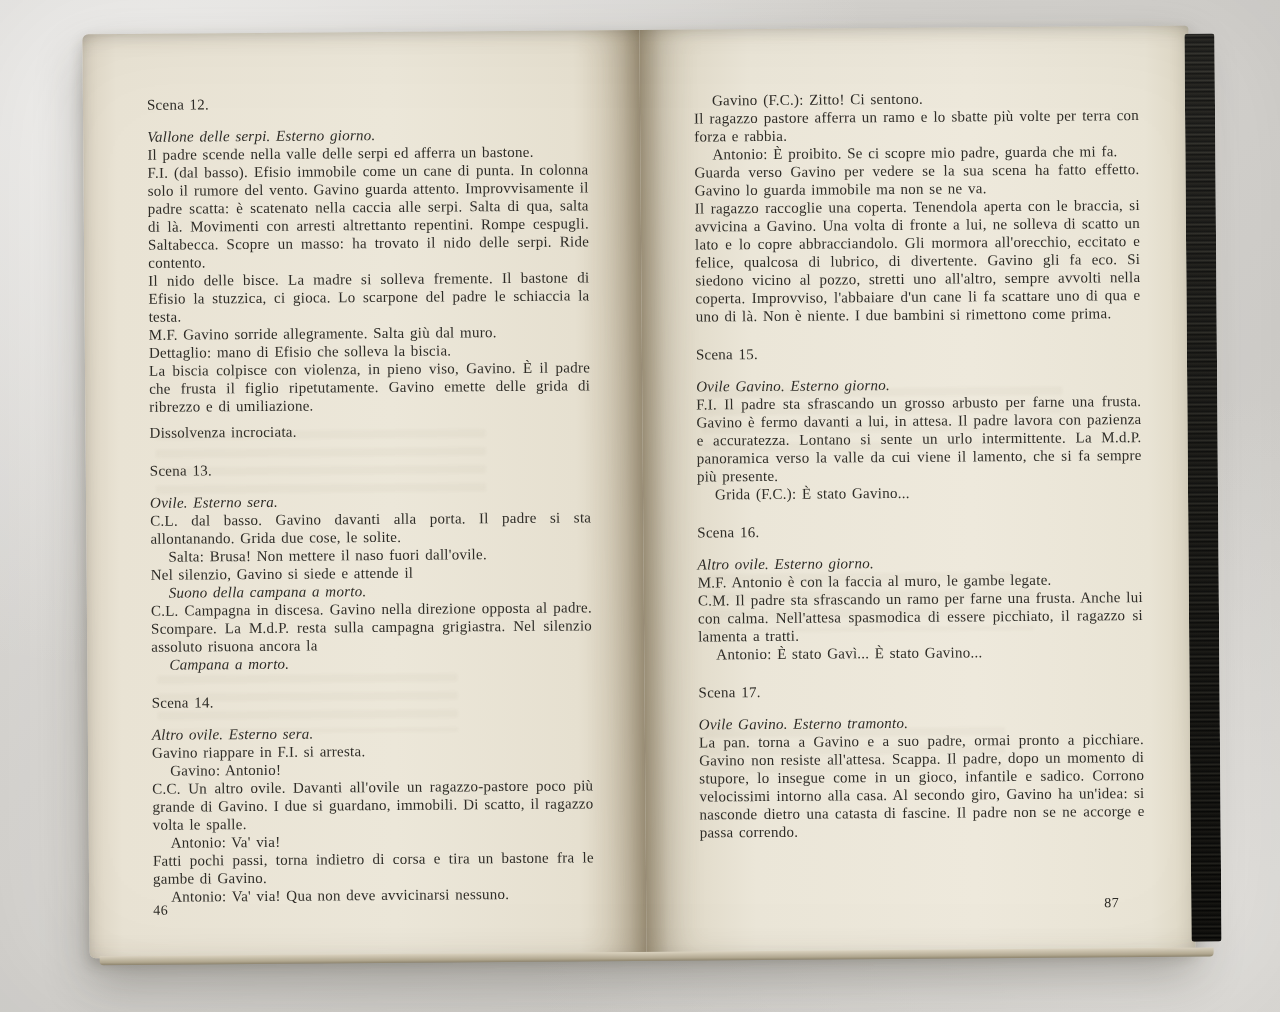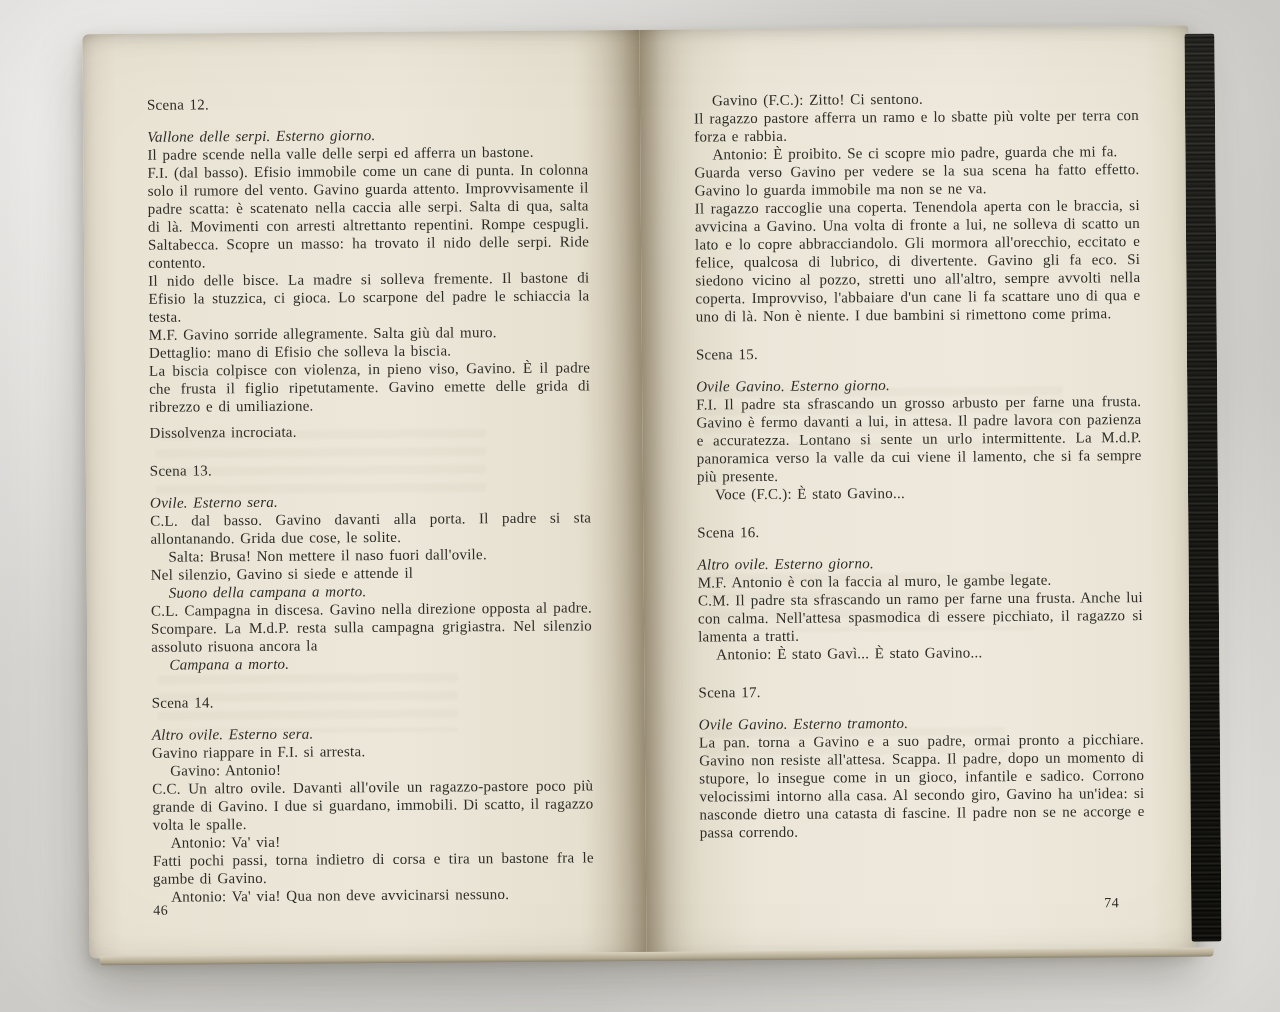--- a/index.html
+++ b/index.html
@@ -135,29 +135,29 @@
       <div class="ghost pr-g3"></div>
       <div class="text-col">
           <div class="blk dlg"><span class="it">Gavino</span> (F.C.): Zitto! Ci sentono.</div>
           <div class="blk para">Il ragazzo pastore afferra un ramo e lo sbatte più volte per terra con forza e rabbia.</div>
           <div class="blk dlg"><span class="it">Antonio</span>: È proibito. Se ci scopre mio padre, guarda che mi fa.</div>
           <div class="blk para">Guarda verso Gavino per vedere se la sua scena ha fatto effetto. Gavino lo guarda immobile ma non se ne va.</div>
           <div class="blk para">Il ragazzo raccoglie una coperta. Tenendola aperta con le braccia, si avvicina a Gavino. Una volta di fronte a lui, ne solleva di scatto un lato e lo copre abbracciandolo. Gli mormora all'orecchio, eccitato e felice, qualcosa di lubrico, di divertente. Gavino gli fa eco. Si siedono vicino al pozzo, stretti uno all'altro, sempre avvolti nella coperta. Improvviso, l'abbaiare d'un cane li fa scattare uno di qua e uno di là. Non è niente. I due bambini si rimettono come prima.</div>
           <div class="blk scena">Scena 15.</div>
           <div class="blk slug">Ovile Gavino. Esterno giorno.</div>
           <div class="blk para">F.I. Il padre sta sfrascando un grosso arbusto per farne una frusta. Gavino è fermo davanti a lui, in attesa. Il padre lavora con pazienza e accuratezza. Lontano si sente un urlo intermittente. La M.d.P. panoramica verso la valle da cui viene il lamento, che si fa sempre più presente.</div>
-          <div class="blk dlg"><span class="it">Voce</span> (F.C.): È stato Gavino...</div>
+          <div class="blk dlg"><span class="it">Grida</span> (F.C.): È stato Gavino...</div>
           <div class="blk scena">Scena 16.</div>
           <div class="blk slug">Altro ovile. Esterno giorno.</div>
           <div class="blk para">M.F. Antonio è con la faccia al muro, le gambe legate.</div>
           <div class="blk para">C.M. Il padre sta sfrascando un ramo per farne una frusta. Anche lui con calma. Nell'attesa spasmodica di essere picchiato, il ragazzo si lamenta a tratti.</div>
           <div class="blk dlg"><span class="it">Antonio</span>: È stato Gavì... È stato Gavino...</div>
           <div class="blk scena">Scena 17.</div>
           <div class="blk slug">Ovile Gavino. Esterno tramonto.</div>
           <div class="blk para">La pan. torna a Gavino e a suo padre, ormai pronto a picchiare. Gavino non resiste all'attesa. Scappa. Il padre, dopo un momento di stupore, lo insegue come in un gioco, infantile e sadico. Corrono velocissimi intorno alla casa. Al secondo giro, Gavino ha un'idea: si nasconde dietro una catasta di fascine. Il padre non se ne accorge e passa correndo.</div>
         </div>
-      <div class="pagenum pn-right">74</div>
+      <div class="pagenum pn-right">87</div>
     </div>
 
     <div class="fore-edge"></div>
     <div class="bottom-edge"></div>
   </div>
 </div>
 
 </body></html>

